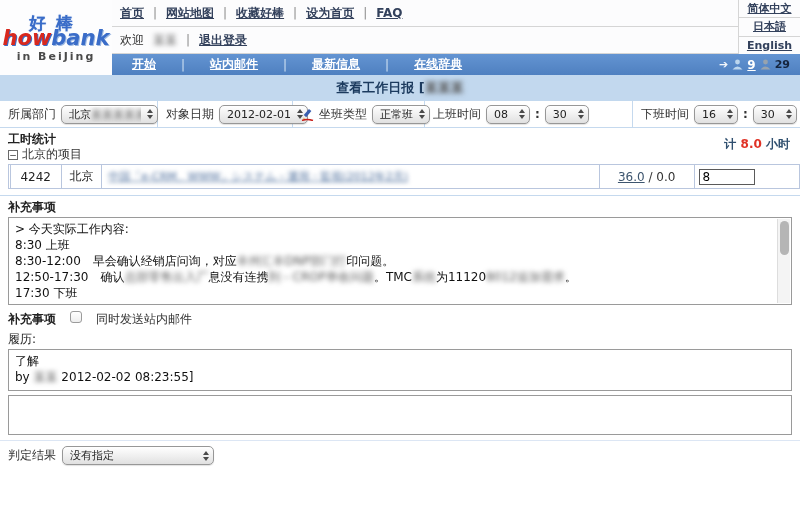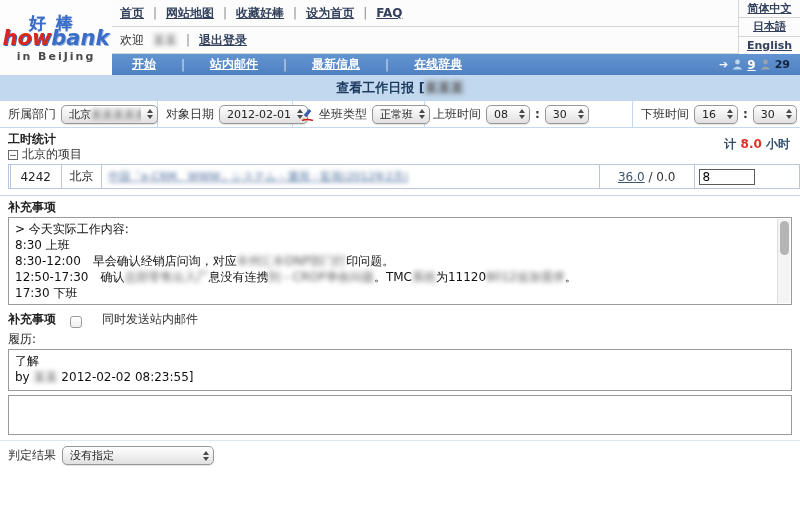--- a/index.html
+++ b/index.html
@@ -288,21 +288,21 @@
       <div class="ta-line"><span>12:50-17:30　确认</span><span class="blur">总部零售出入厂</span><span>息没有连携</span><span class="blur">到－CROP单收问题</span><span>。TMC</span><span class="blur">系统</span><span>为11120</span><span class="blur">8012追加需求</span><span>。</span></div>
       <div class="ta-line"><span>17:30 下班</span></div>
       <div class="ta-line">&nbsp;</div>
       <div class="ta-line"><span>&gt; 明天预定工作内容:</span></div>
     </div>
 </div>
 
 <div class="reply">
   <div class="reply-head">
     <span class="sec-title">补充事项</span>
-    <span style="display:flex;align-items:flex-end;gap:20px;">
+    <span style="display:flex;align-items:flex-start;gap:14px;">
       <span class="checkbox"></span>
       <span class="check-label">同时发送站内邮件</span>
     </span>
   </div>
   <div class="hist-label">履历:</div>
   <div class="ta hist-box">
       <div class="ta-line"><span>了解</span></div>
       <div class="ta-line"><span>by </span><span class="blur">某某</span><span> 2012-02-02 08:23:55]</span></div>
     </div>
   <div class="ta ta-empty"></div>

